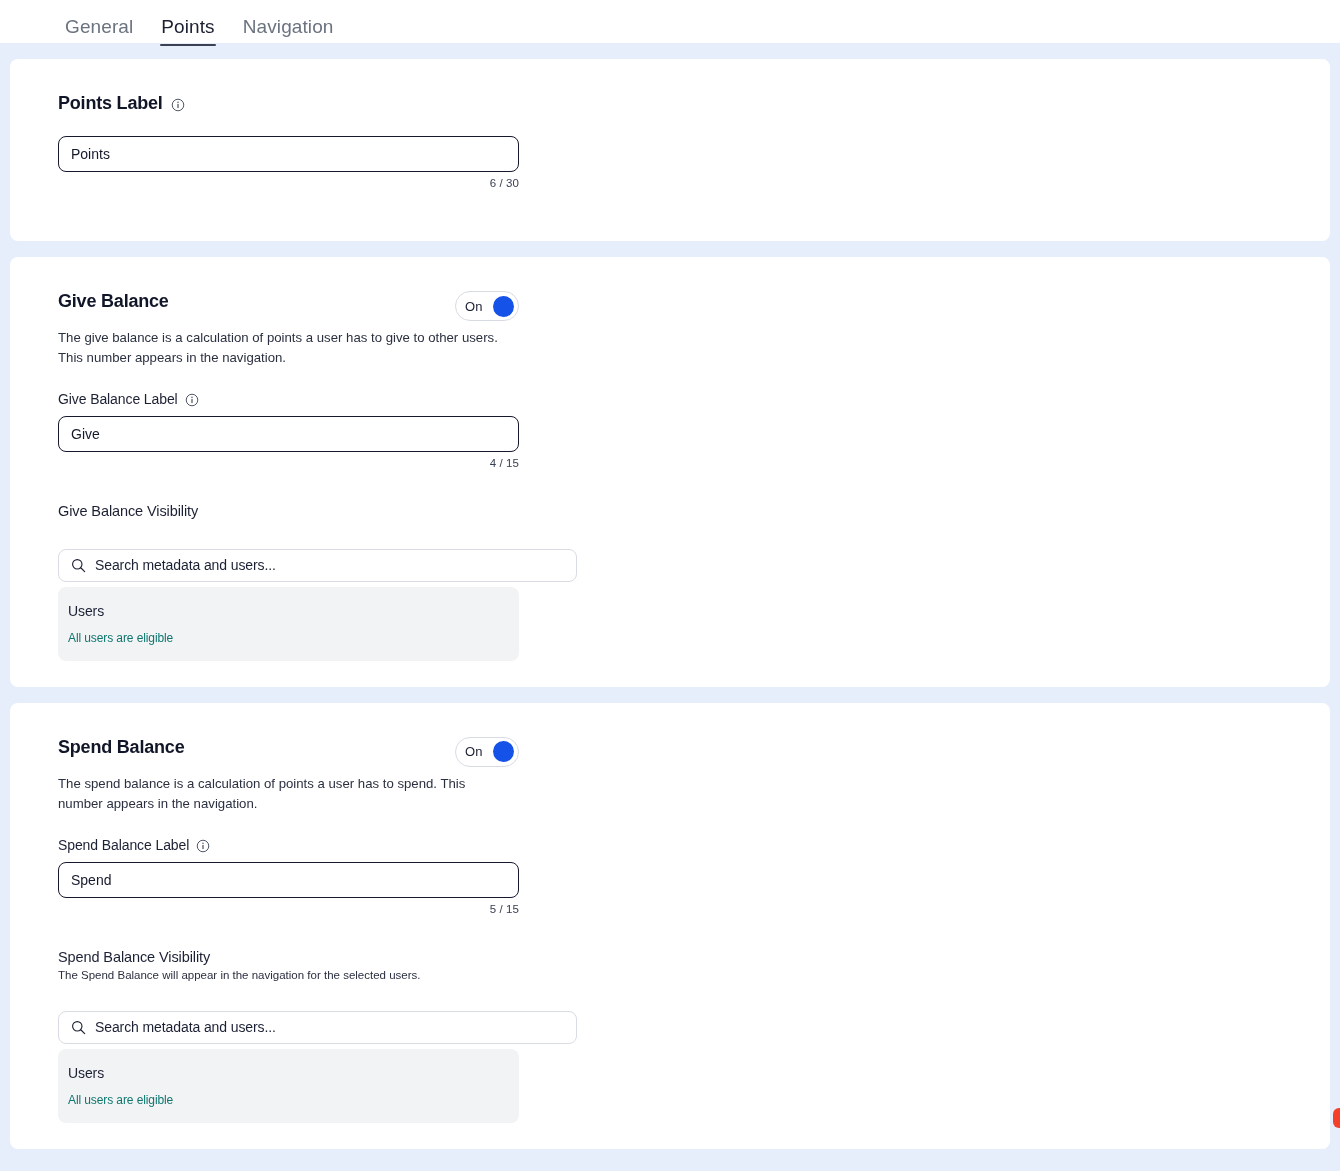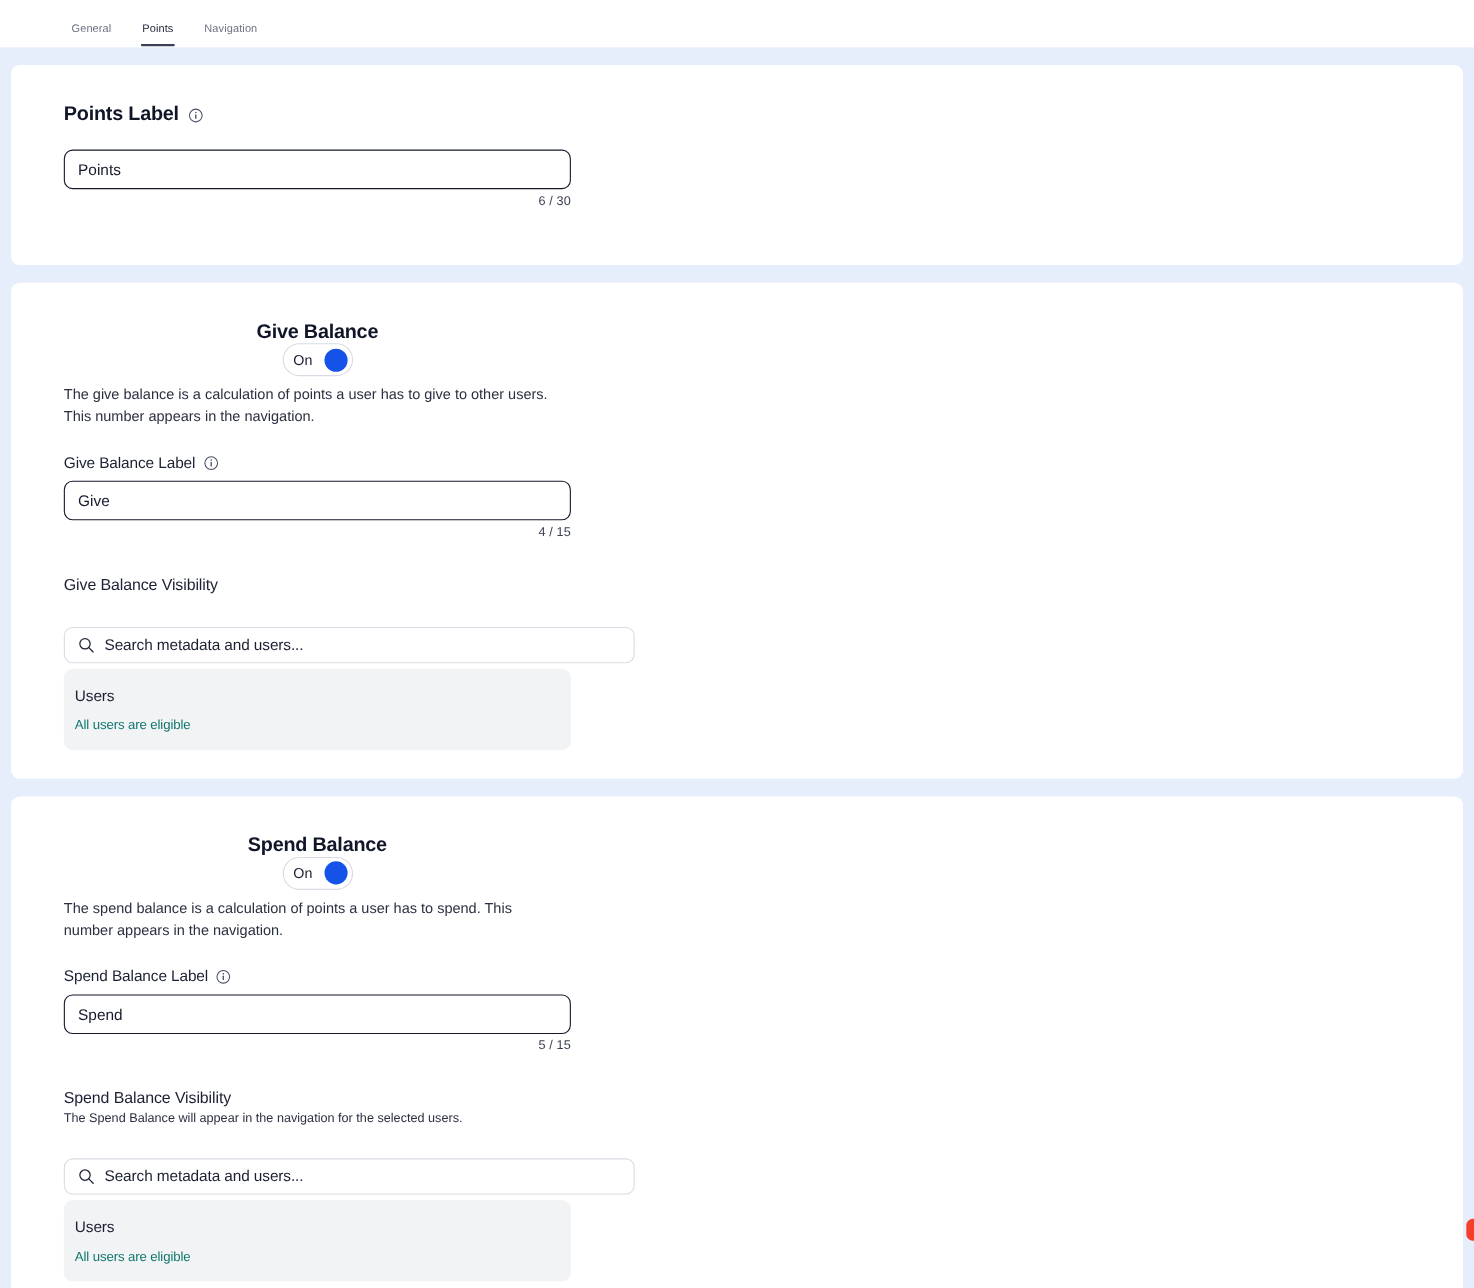--- a/index.html
+++ b/index.html
@@ -24,21 +24,21 @@
     padding-left: 64px;
     position: relative;
   }
   .tabs {
     display: flex;
     align-items: center;
     gap: 26px;
     height: 43px;
   }
   .tab {
-    font-size: 10px;
+    font-size: 19px;
     line-height: 1;
     color: #6b7280;
     letter-spacing: 0.1px;
     padding: 0 1px 10px 1px;
     position: relative;
     top: 10px;
     cursor: pointer;
     white-space: nowrap;
   }
   .tab.active {
@@ -74,24 +74,23 @@
     font-size: 18px;
     font-weight: 700;
     letter-spacing: -0.2px;
     color: #111528;
     display: flex;
     align-items: center;
     gap: 8px;
   }
   .title-row {
     display: flex;
-    align-items: center;
+    align-items: flex-start;
     justify-content: space-between;
     width: 461px;
-    flex-direction: column;
   }
   .card-desc {
     font-size: 13.2px;
     line-height: 1.55;
     color: #2b3040;
     margin-top: 7px;
     width: 455px;
   }
 
   

